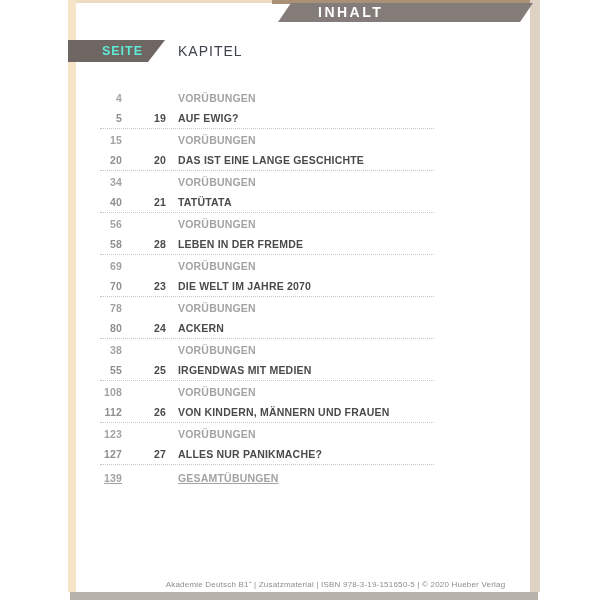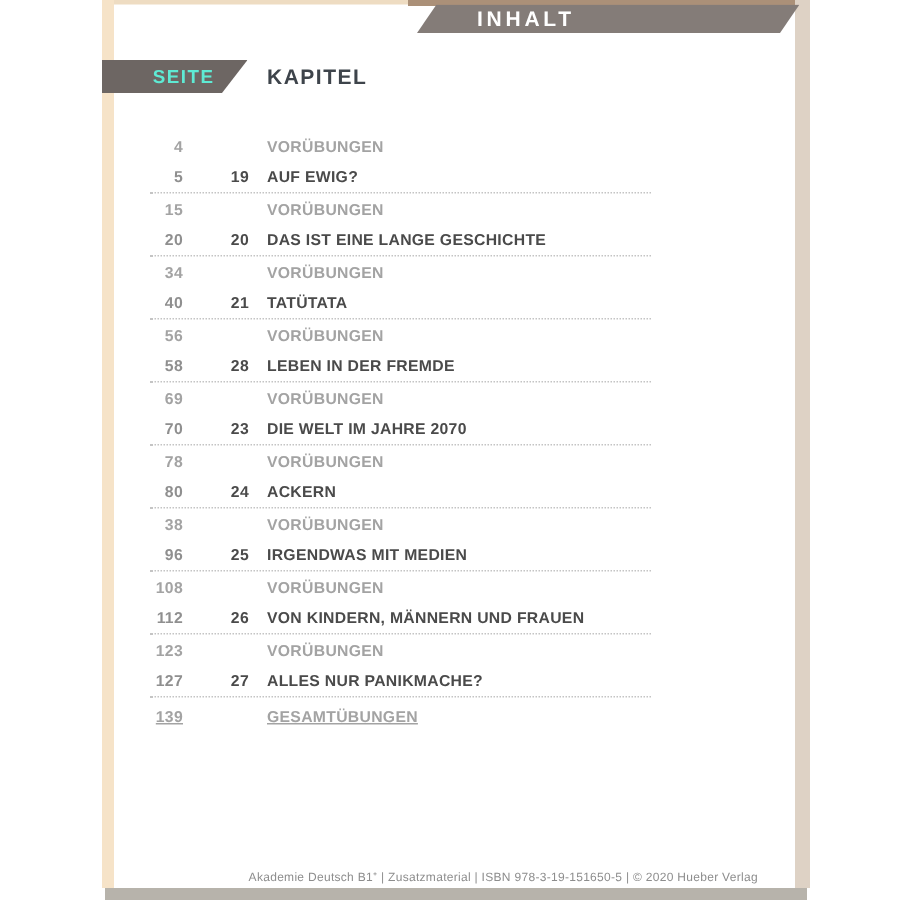--- a/index.html
+++ b/index.html
@@ -15,21 +15,21 @@
   .inhalt-banner{position:absolute;left:210px;top:3px;width:255px;height:19px;background:#847c78;
     clip-path:polygon(13px 0,100% 0,calc(100% - 13px) 100%,0 100%);
     color:#fff;font-size:14px;font-weight:bold;letter-spacing:2.5px;line-height:19px;
     padding-left:40px;box-sizing:border-box;}
 
   .seite-badge{position:absolute;left:0;top:40px;width:97px;height:22px;background:#6d6663;
     clip-path:polygon(0 0,100% 0,calc(100% - 17px) 100%,0 100%);
     color:#5eead4;font-size:12.5px;font-weight:bold;letter-spacing:1px;line-height:22px;
     text-align:right;padding-right:22px;box-sizing:border-box;}
   .kapitel-label{position:absolute;left:110px;top:40px;height:22px;line-height:22px;
-    font-size:14px;font-weight:bold;letter-spacing:1px;color:#3e444b;}
+    font-size:14px;font-weight:normal;letter-spacing:1px;color:#3e444b;}
 
   .toc{position:absolute;left:32px;top:88px;width:334px;}
   .row{display:grid;grid-template-columns:22px 44px 1fr;height:20px;line-height:20px;
        font-size:10.5px;letter-spacing:0.2px;}
   .col-page{text-align:right;}
   .col-lesson{text-align:right;}
   .col-title{padding-left:12px;white-space:nowrap;}
   .row.pre .col-page,.row.pre .col-title{color:#a3a3a3;font-weight:bold;}
   .row.main .col-page{color:#8f8f8f;font-weight:bold;}
   .row.main .col-lesson,.row.main .col-title{color:#4a4a4a;font-weight:bold;}
@@ -144,21 +144,21 @@
     <div class="dots"></div>
   </div>
 
   <div>
     <div class="row pre">
       <span class="col-page">38</span>
       <span class="col-lesson"></span>
       <span class="col-title">VORÜBUNGEN</span>
     </div>
     <div class="row main">
-      <span class="col-page">96</span>
+      <span class="col-page">55</span>
       <span class="col-lesson">25</span>
       <span class="col-title">IRGENDWAS MIT MEDIEN</span>
     </div>
     <div class="dots"></div>
   </div>
 
   <div>
     <div class="row pre">
       <span class="col-page">108</span>
       <span class="col-lesson"></span>

